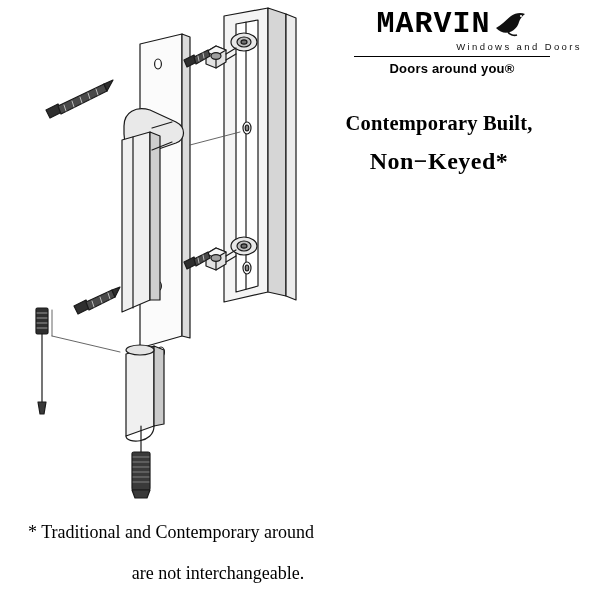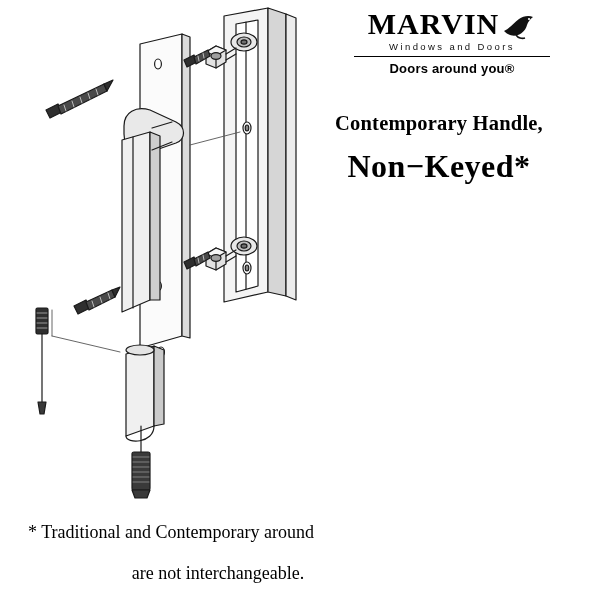--- a/index.html
+++ b/index.html
@@ -18,39 +18,40 @@
 
   
   .brand {
     position: absolute;
     top: 8px;
     right: 18px;
     width: 260px;
     text-align: center;
   }
   .brand-wordmark {
-    font-family: Liberation Serif, serif;
+    font-family: Liberation Mono, monospace;
     font-weight: bold;
     font-size: 30px;
     letter-spacing: 1px;
     line-height: 32px;
     display: inline-block;
     position: relative;
   }
   .brand-bird {
     display: inline-block;
     vertical-align: middle;
     margin-left: 3px;
   }
   .brand-sub {
     font-family: "Liberation Sans", sans-serif;
     font-size: 9.5px;
     letter-spacing: 2.4px;
     margin-top: 1px;
     color: #111;
+    text-align: right;
   }
   .brand-rule {
     width: 196px;
     height: 1px;
     background: #000;
     margin: 4px auto 4px auto;
   }
   .brand-tag {
     font-family: "Liberation Sans", sans-serif;
     font-weight: bold;
@@ -71,21 +72,21 @@
     letter-spacing: 0.2px;
   }
   .title-sub {
     position: absolute;
     top: 148px;
     right: 16px;
     width: 290px;
     text-align: center;
     font-family: "Liberation Serif", serif;
     font-weight: bold;
-    font-size: 32px;
+    font-size: 24px;
     letter-spacing: 0.5px;
   }
 
   
   .footnote {
     position: absolute;
     left: 28px;
     bottom: 14px;
     width: 420px;
     font-family: "Liberation Serif", serif;
@@ -272,19 +273,19 @@
           <path d="M2 17 C8 14 12 9 17 5 C21 2 27 1 31 3 C28 5 26 8 25 11 C24 15 21 19 16 21 C11 23 6 21 2 17 Z" fill="#111"></path>
           <circle cx="27" cy="5" r="1.1" fill="#fff"></circle>
           <path d="M14 21 C16 24 20 25 23 24" stroke="#111" stroke-width="1.6" fill="none"></path>
         </svg></span>
   </div>
   <div class="brand-sub">Windows and Doors</div>
   <div class="brand-rule"></div>
   <div class="brand-tag">Doors around you®</div>
 </div>
 
-<div class="title-main">Contemporary Handle,</div>
+<div class="title-main">Contemporary Built,</div>
 <div class="title-sub">Non−Keyed*</div>
 
 <div class="footnote">
   <span class="line1">* Traditional and Contemporary around</span>
   <span class="line2">are not interchangeable.</span>
 </div>
 
 </body></html>

